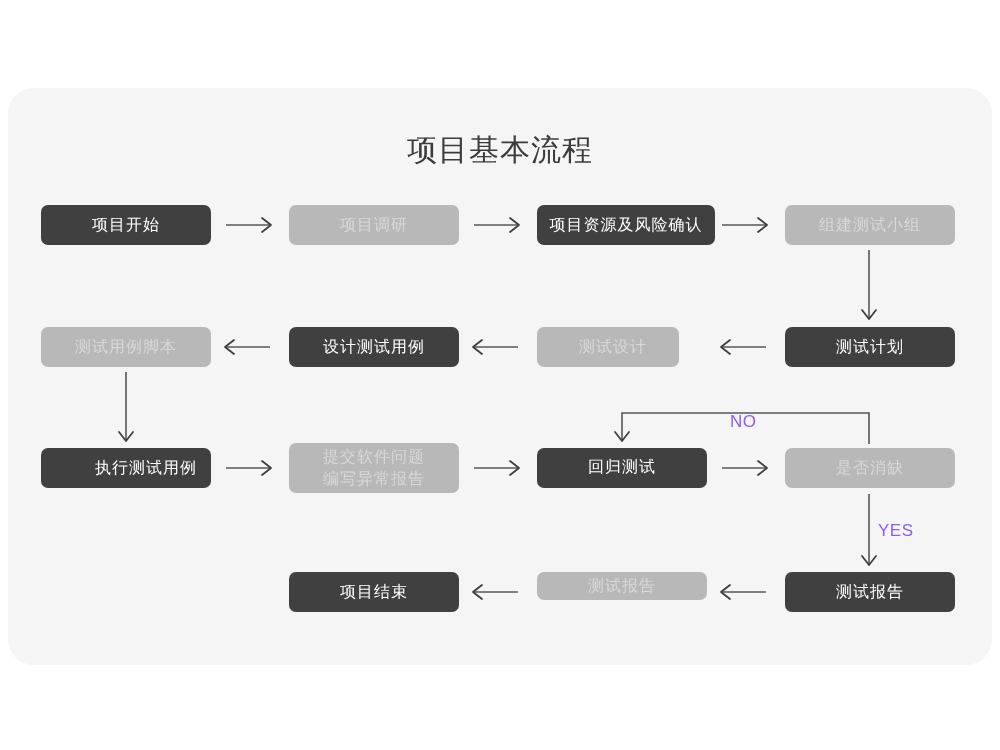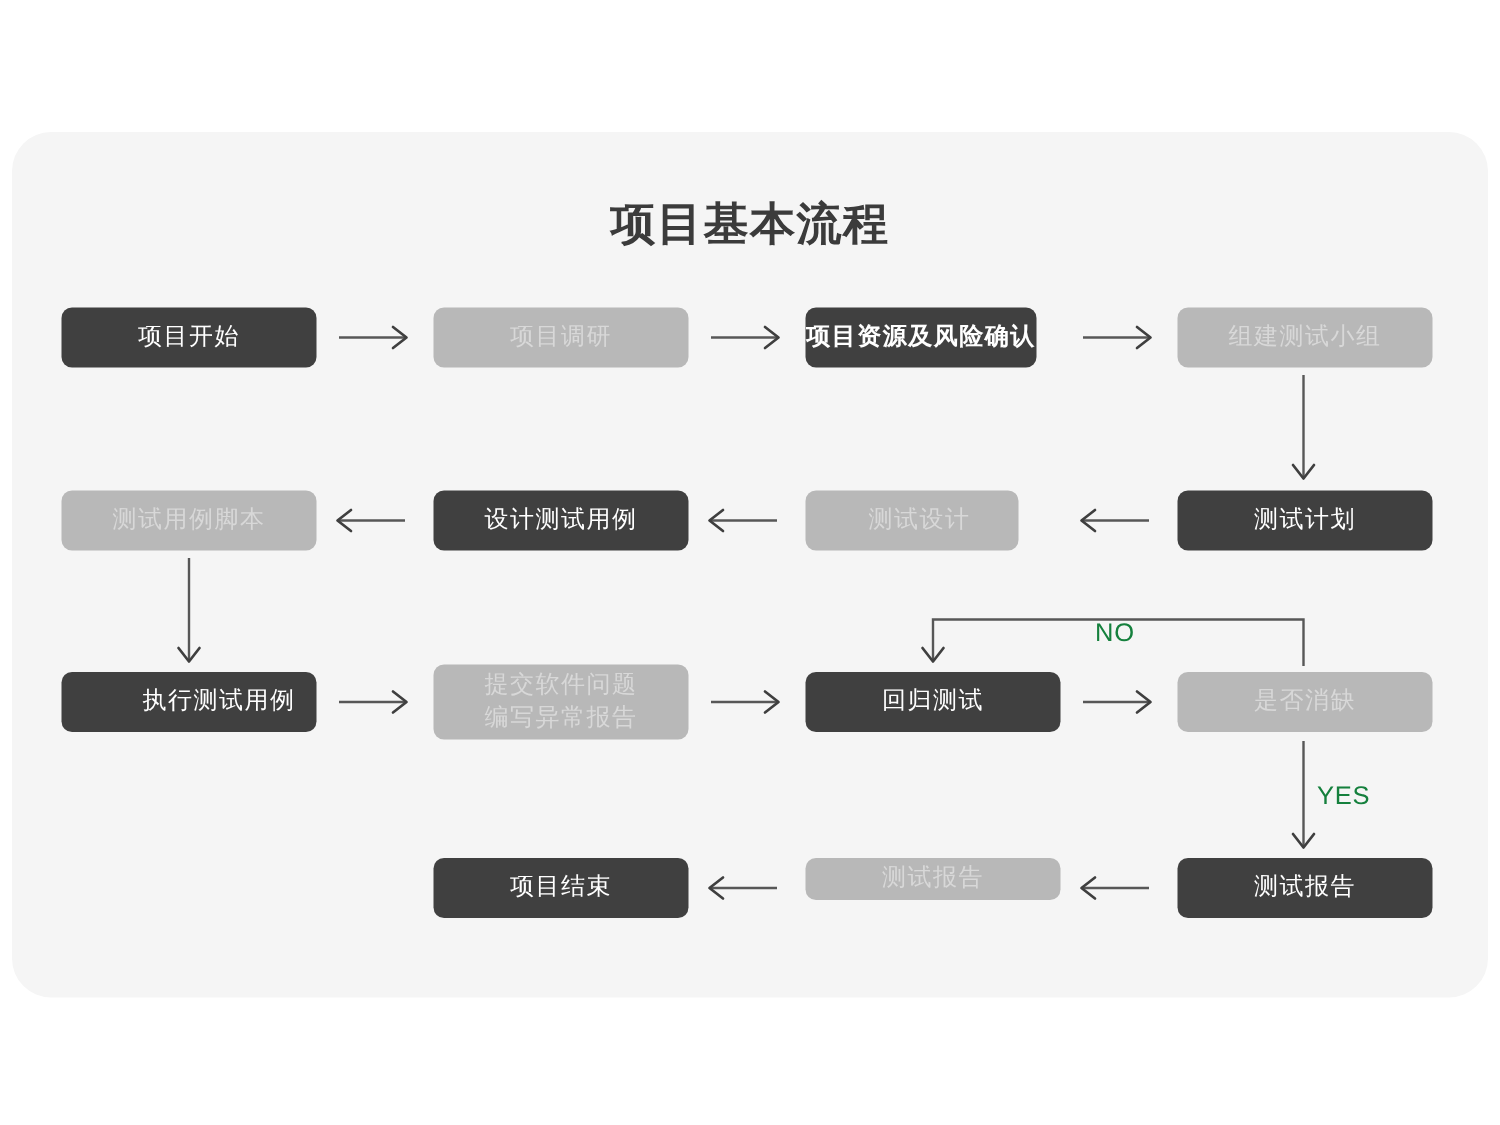--- a/index.html
+++ b/index.html
@@ -36,21 +36,21 @@
   #chart-title {
     position: absolute;
     left: 0;
     top: 130px;
     width: 1000px;
     text-align: center;
     font-size: 30px;
     line-height: 40px;
     color: #3b3b3b;
     letter-spacing: 1px;
-    font-weight: 700;
+    font-weight: 400;
     white-space: nowrap;
   }
 
   
   .node {
     position: absolute;
     display: flex;
     align-items: center;
     justify-content: center;
     text-align: center;
@@ -93,21 +93,21 @@
     stroke: #3f3f3f;
     stroke-width: 1.8;
     fill: none;
     stroke-linecap: round;
     stroke-linejoin: round;
   }
 
   .edge-label {
     position: absolute;
     font-size: 17px;
-    color: #15803d;
+    color: #8b5cf6;
     letter-spacing: 0.5px;
     white-space: nowrap;
     user-select: none;
   }
 </style>
 </head>
 <body>
 
 <div id="canvas">
 
@@ -195,21 +195,21 @@
 
   <div class="edge-label" style="left:730px; top:412px;">NO</div>
   <div class="edge-label" style="left:878px; top:521px;">YES</div>
 
   <div class="node purple" style="left:41px;  top:205px; width:170px; height:40px;">
     <span class="lbl">项目开始</span>
   </div>
   <div class="node gray" style="left:289px; top:205px; width:170px; height:40px;">
     <span class="lbl">项目调研</span>
   </div>
-  <div class="node purple" style="left:537px; top:205px; width:154px; height:40px;font-weight:bold;">
+  <div class="node purple" style="left:537px; top:205px; width:178px; height:40px;">
     <span class="lbl">项目资源及风险确认</span>
   </div>
   <div class="node gray" style="left:785px; top:205px; width:170px; height:40px;">
     <span class="lbl">组建测试小组</span>
   </div>
 
   <div class="node gray" style="left:41px;  top:327px; width:170px; height:40px;">
     <span class="lbl">测试用例脚本</span>
   </div>
   <div class="node purple" style="left:289px; top:327px; width:170px; height:40px;">

